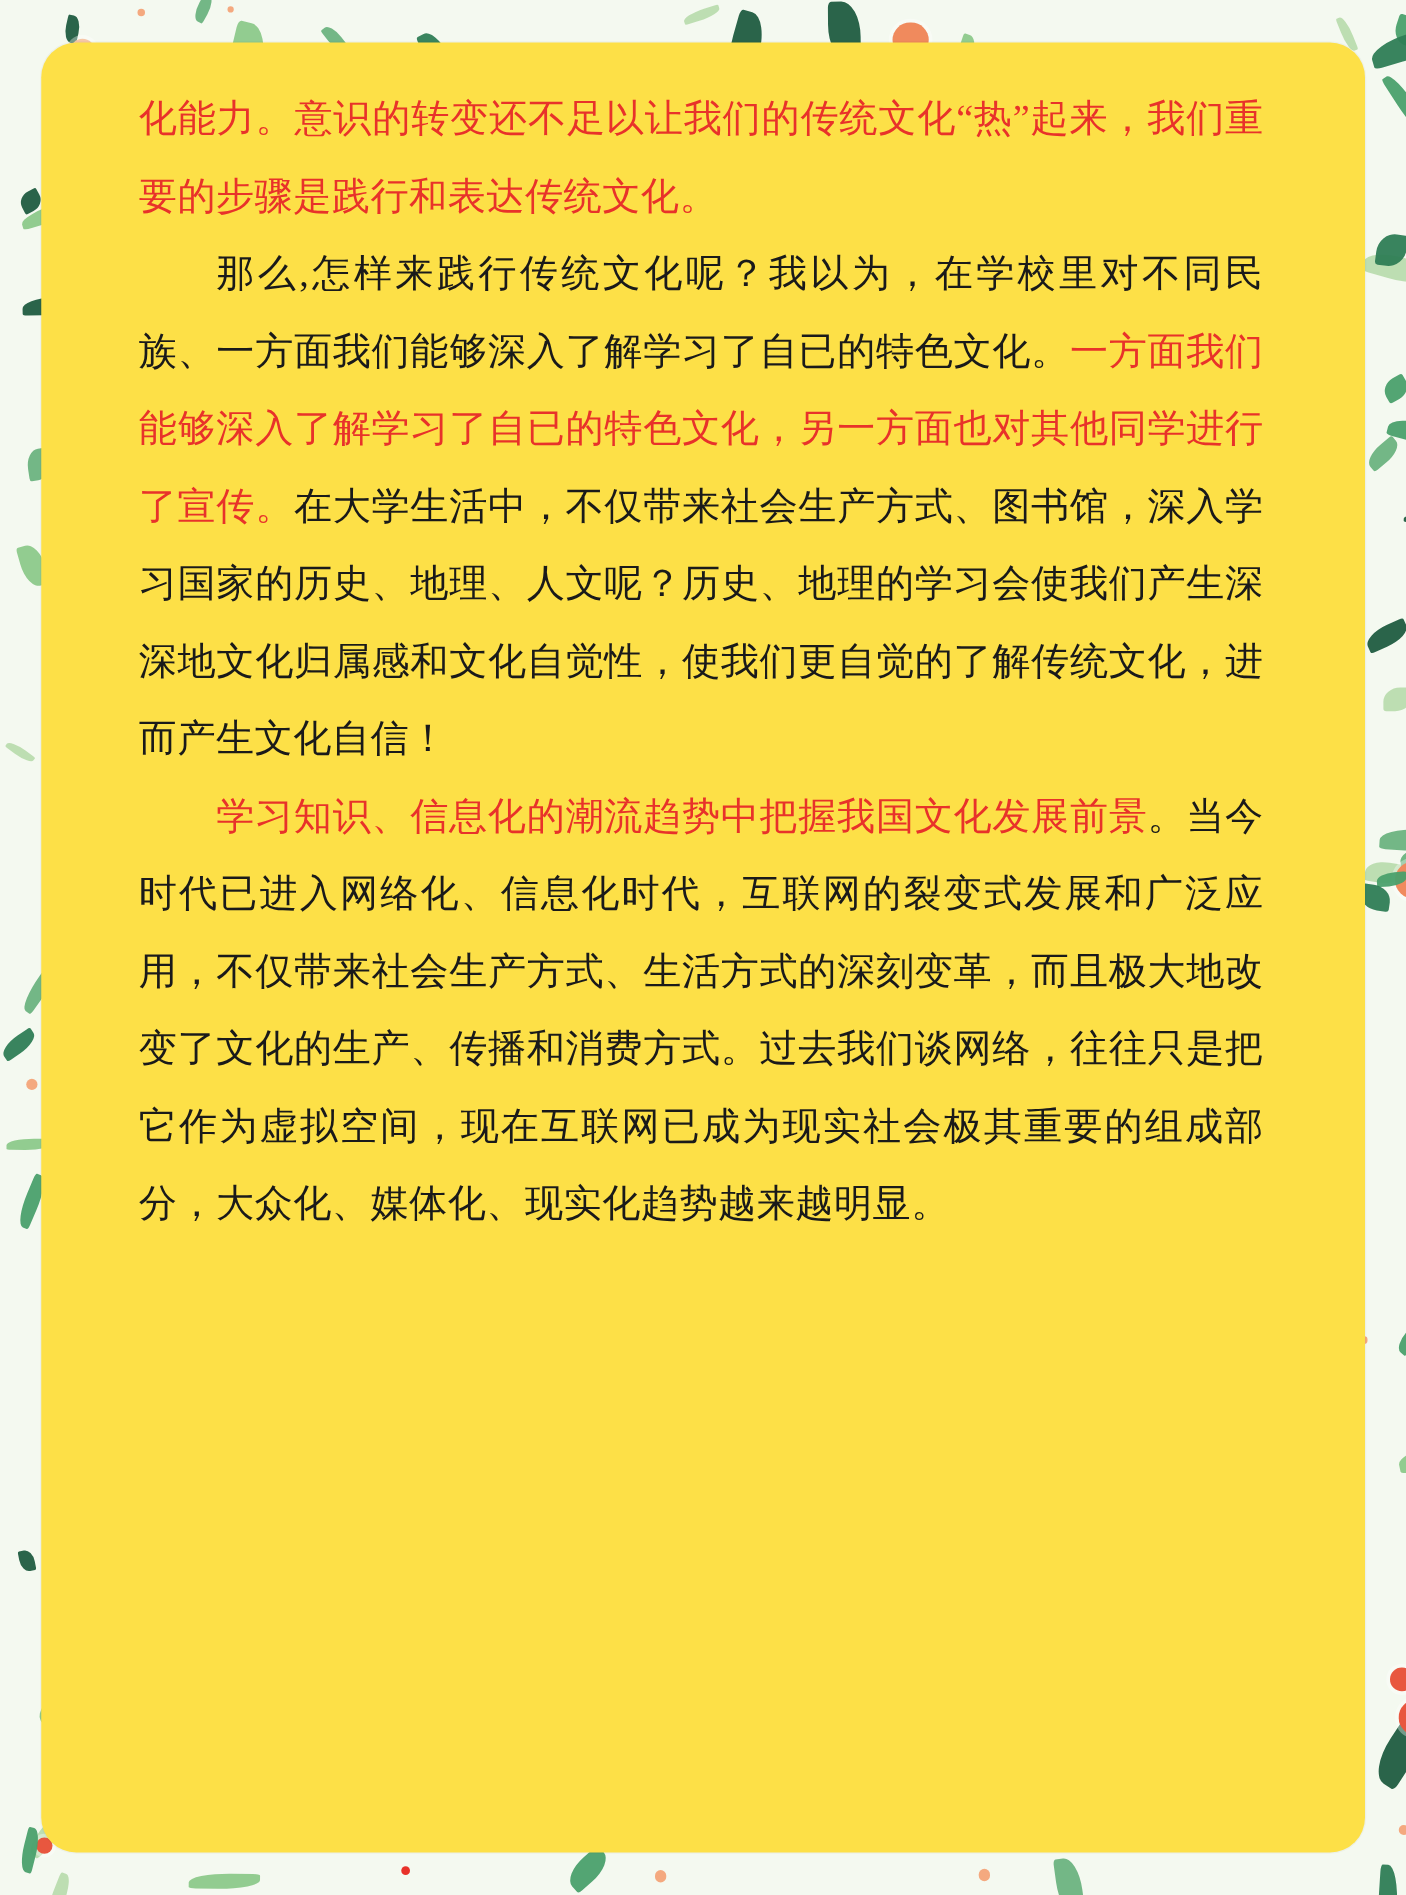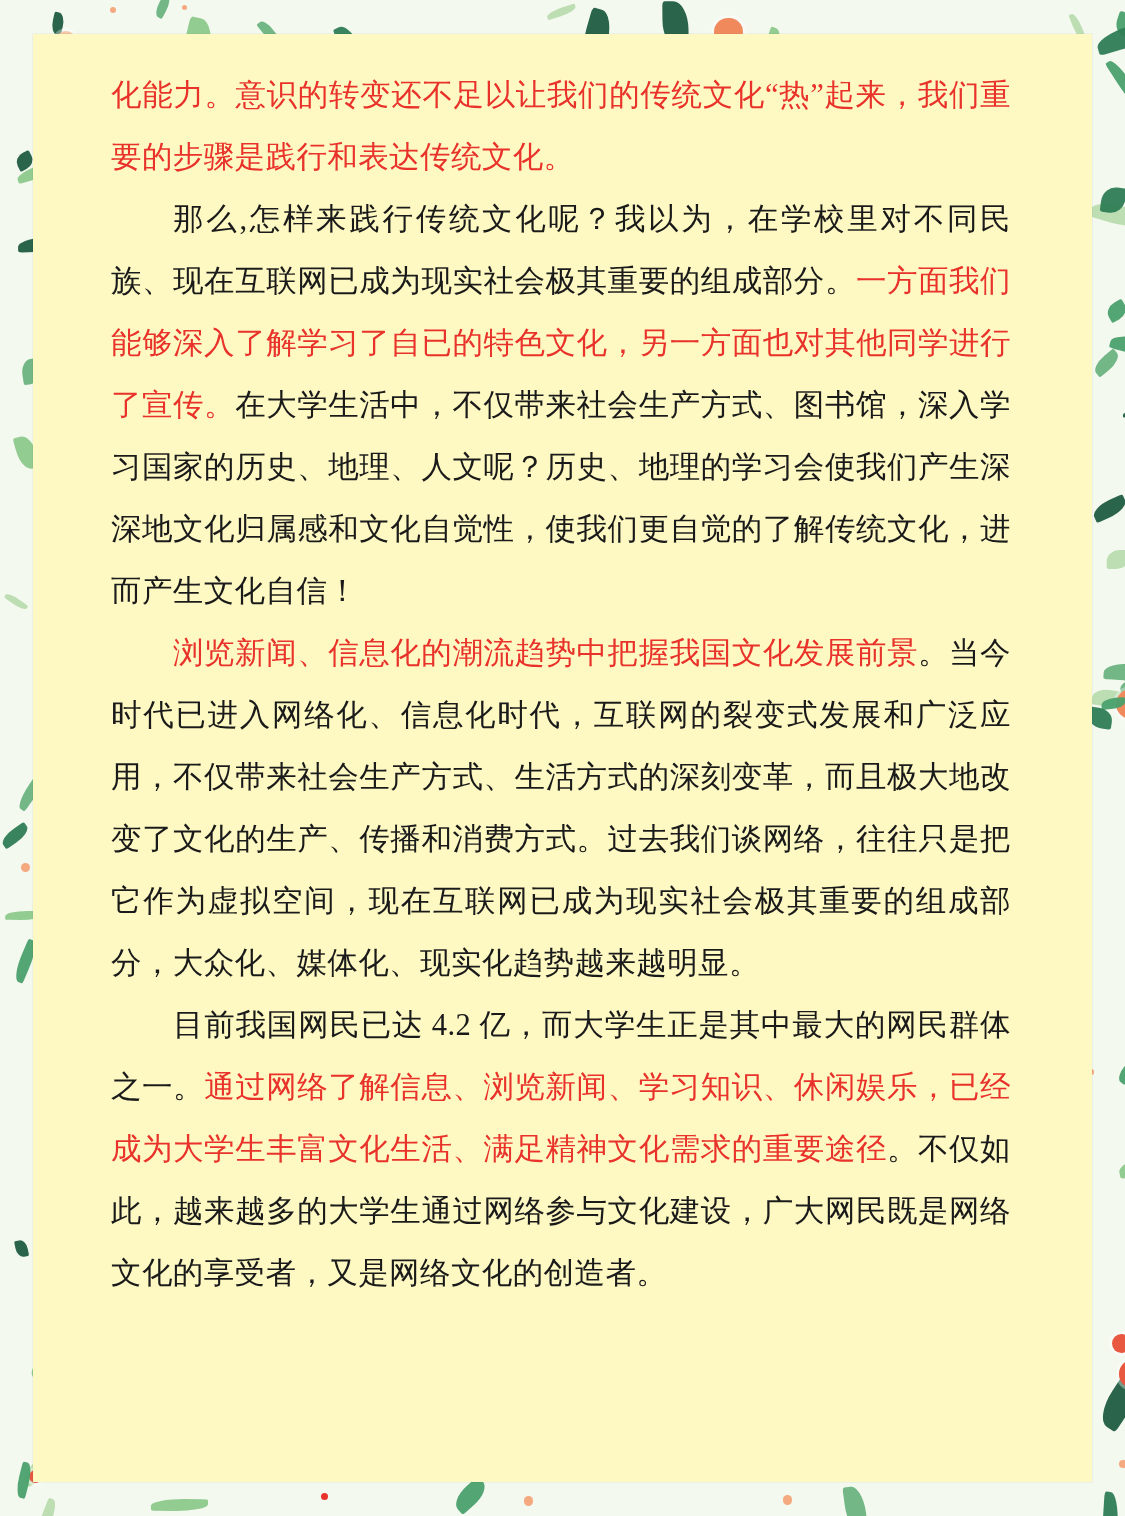--- a/index.html
+++ b/index.html
@@ -36,22 +36,23 @@
     border-radius: 50% 50% 50% 50%;
   }
 
   
   .sheet {
     position: absolute;
     left: 33px;
     top: 34px;
     width: 1059px;
     height: 1448px;
-    background: #fef9c3;
+    background: #fde047;
     box-shadow: 0 0 0 1px rgba(0,0,0,0.03);
+    border-radius: 28px;
   }
 
   .doc-body {
     position: absolute;
     left: 78px;
     top: 30px;
     width: 900px;
     height: 1400px;
     overflow: hidden;
   }
@@ -145,17 +146,16 @@
     <div class="flower" style="width: 27.0614px; height: 27.0614px; background: rgb(232, 87, 63); box-shadow: rgba(255, 255, 255, 0.35) 0px 0px 0px 3px; left: 1119.3px; top: 1360.49px;"></div>
     <div class="leaf" style="width: 23.5293px; height: 9.56882px; background: rgb(107, 179, 127); transform: rotate(51.7233deg); left: 256.409px; top: 25.9478px;"></div>
     <div class="leaf" style="width: 24.2852px; height: 26.1191px; background: rgb(46, 125, 85); transform: rotate(187.606deg); left: 1101.1px; top: 186.824px;"></div>
     <div class="leaf" style="width: 59.4706px; height: 17.6704px; background: rgb(140, 201, 138); transform: rotate(168.699deg); left: 1118.44px; top: 1156.43px;"></div>
     <div class="leaf" style="width: 36.859px; height: 18.9825px; background: rgb(74, 160, 107); transform: rotate(138.402deg); left: 452.027px; top: 1485.72px;"></div>
   </div>
 
 <div class="sheet">
   <div class="doc-body" id="doc">
       <p class="para"><span class="red">化能力。意识的转变还不足以让我们的传统文化“热”起来，我们重要的步骤是践行和表达传统文化。</span></p>
-      <p class="para indent"><span class="blk">那么,怎样来践行传统文化呢？我以为，在学校里对不同民族、现在互联网已成为现实社会极其重要的组成部分。</span><span class="red">一方面我们能够深入了解学习了自已的特色文化，另一方面也对其他同学进行了宣传。</span><span class="blk">在大学生活中，不仅带来社会生产方式、图书馆，深入学习国家的历史、地理、人文呢？历史、地理的学习会使我们产生深深地文化归属感和文化自觉性，使我们更自觉的了解传统文化，进而产生文化自信！</span></p>
-      <p class="para indent"><span class="red">浏览新闻、信息化的潮流趋势中把握我国文化发展前景</span><span class="blk">。当今时代已进入网络化、信息化时代，互联网的裂变式发展和广泛应用，不仅带来社会生产方式、生活方式的深刻变革，而且极大地改变了文化的生产、传播和消费方式。过去我们谈网络，往往只是把它作为虚拟空间，现在互联网已成为现实社会极其重要的组成部分，大众化、媒体化、现实化趋势越来越明显。</span></p>
-      <p class="para indent"><span class="blk">目前我国网民已达 4.2 亿，而大学生正是其中最大的网民群体之一。</span><span class="red">通过网络了解信息、浏览新闻、学习知识、休闲娱乐，已经成为大学生丰富文化生活、满足精神文化需求的重要途径</span><span class="blk">。不仅如此，越来越多的大学生通过网络参与文化建设，广大网民既是网络文化的享受者，又是网络文化的创造者。</span></p>
+      <p class="para indent"><span class="blk">那么,怎样来践行传统文化呢？我以为，在学校里对不同民族、一方面我们能够深入了解学习了自已的特色文化。</span><span class="red">一方面我们能够深入了解学习了自已的特色文化，另一方面也对其他同学进行了宣传。</span><span class="blk">在大学生活中，不仅带来社会生产方式、图书馆，深入学习国家的历史、地理、人文呢？历史、地理的学习会使我们产生深深地文化归属感和文化自觉性，使我们更自觉的了解传统文化，进而产生文化自信！</span></p>
+      <p class="para indent"><span class="red">学习知识、信息化的潮流趋势中把握我国文化发展前景</span><span class="blk">。当今时代已进入网络化、信息化时代，互联网的裂变式发展和广泛应用，不仅带来社会生产方式、生活方式的深刻变革，而且极大地改变了文化的生产、传播和消费方式。过去我们谈网络，往往只是把它作为虚拟空间，现在互联网已成为现实社会极其重要的组成部分，大众化、媒体化、现实化趋势越来越明显。</span></p>
     </div>
 </div>
 
 </body></html>

